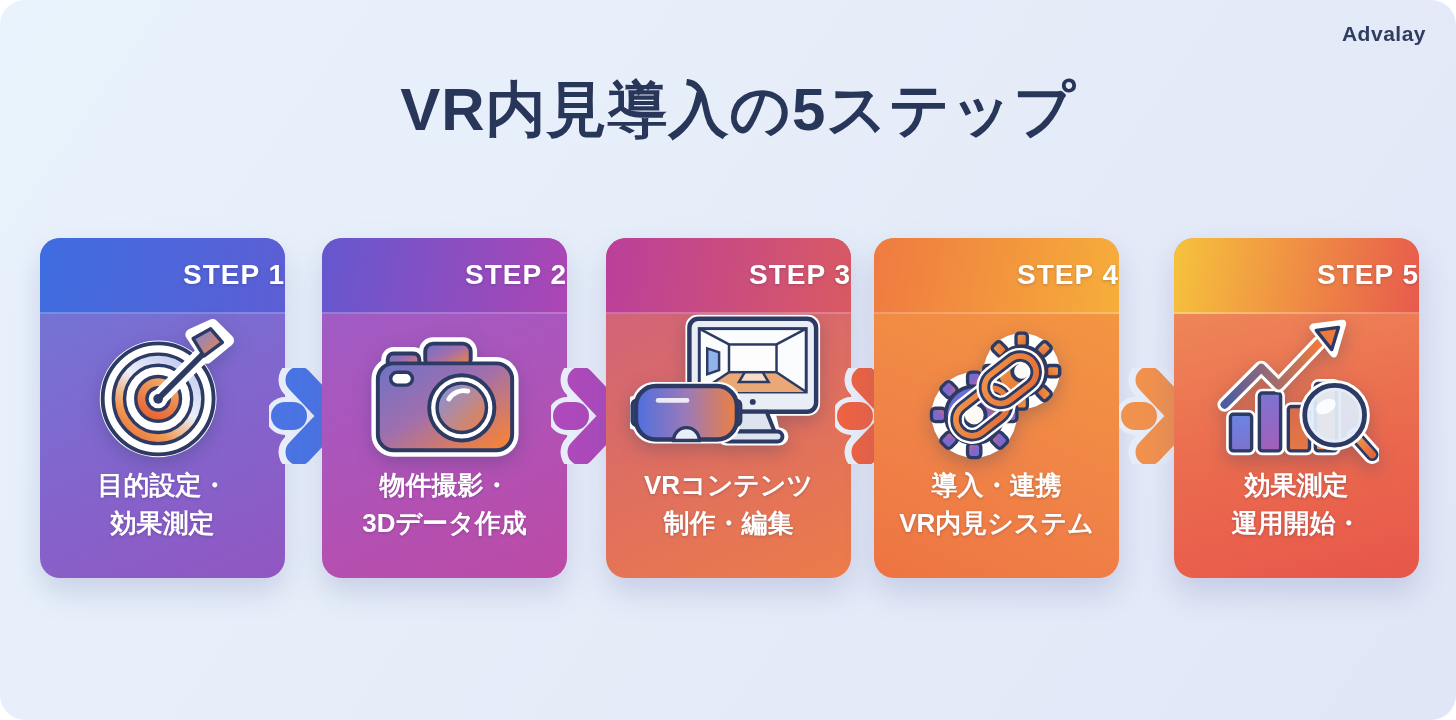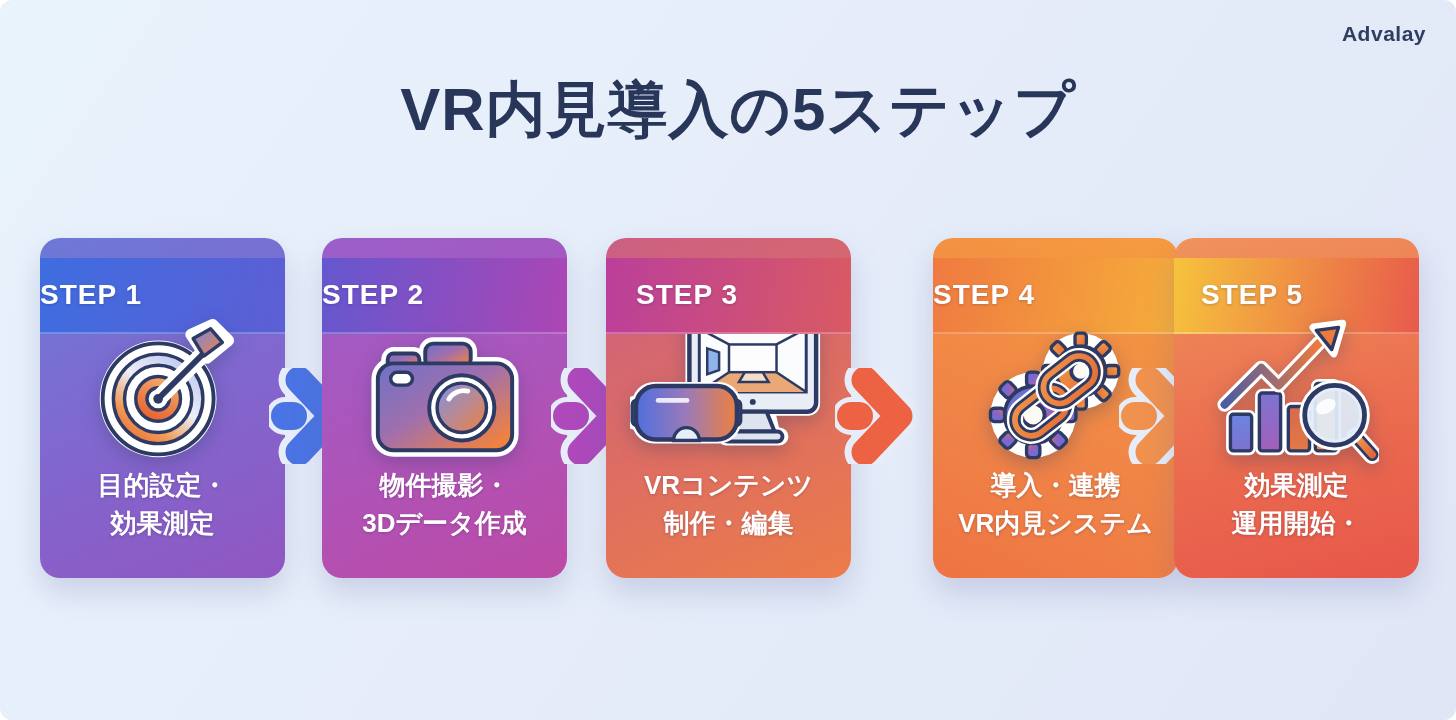--- a/index.html
+++ b/index.html
@@ -1,41 +1,41 @@
 <!DOCTYPE html>
 <html><head>
 <meta charset="utf-8">
 <style>
   html,body{margin:0;padding:0;background:#ffffff;}
   body{width:1456px;height:720px;font-family:"Liberation Sans","DejaVu Sans",sans-serif;}
-  .canvas{position:relative;width:1456px;height:720px;border-radius:12px;overflow:hidden;
+  .canvas{position:relative;width:1456px;height:720px;border-radius:25px;overflow:hidden;
     background:linear-gradient(125deg,#e9f3fc 0%,#e6edf9 48%,#e0e6f6 100%);}
   .brand{position:absolute;top:22px;right:30px;font-size:21px;font-weight:600;
     color:#2e3d60;letter-spacing:.5px;}
   .title{position:absolute;top:60px;left:0;width:100%;text-align:center;margin:10px;
     font-size:60px;font-weight:800;color:#283659;letter-spacing:1px;}
   .card{position:absolute;top:238px;width:245px;height:340px;border-radius:20px;overflow:hidden;
     box-shadow:0 14px 30px rgba(90,95,160,.22);}
   .card-band{position:absolute;top:0;left:0;right:0;height:74px;display:flex;align-items:center;
-    justify-content:flex-start;border-bottom:2px solid rgba(255,255,255,.25);margin-top:20px;}
+    justify-content:flex-end;border-bottom:2px solid rgba(255,255,255,.25);}
   .card-band span{color:#ffffff;font-size:28px;font-weight:700;letter-spacing:1px;
     text-shadow:0 1px 3px rgba(30,30,70,.25);}
   .card-icon{position:absolute;top:78px;left:0;right:0;height:156px;display:flex;
     align-items:center;justify-content:center;}
   .card-icon svg{filter:drop-shadow(0 6px 9px rgba(44,58,100,.30));}
   .card-text{position:absolute;top:228px;left:0;right:0;text-align:center;color:#ffffff;
     font-size:26px;font-weight:700;line-height:38px;text-shadow:0 1px 3px rgba(30,30,70,.25);}
   .card-text span{display:block;}
   .c1{left:40px;background:linear-gradient(155deg,#6d79d6 0%,#7f69d0 45%,#9156c1 100%);}
   .c1 .card-band{background:linear-gradient(100deg,#3e6de0,#5d5ed4);}
   .c2{left:322px;background:linear-gradient(155deg,#9a5fc9 0%,#ac55bb 50%,#bd4aa5 100%);}
   .c2 .card-band{background:linear-gradient(100deg,#6457cf,#ad46b4);}
   .c3{left:606px;background:linear-gradient(155deg,#cb5f83 0%,#de6e60 55%,#ec7c49 100%);}
   .c3 .card-band{background:linear-gradient(100deg,#bb3f9b,#d95a62);padding-left:30px;}
-  .c4{left:933px;background:linear-gradient(205deg,#f59c3f 0%,#f08447 60%,#ee7443 100%);}
+  .c4{left:874px;background:linear-gradient(205deg,#f59c3f 0%,#f08447 60%,#ee7443 100%);}
   .c4 .card-band{background:linear-gradient(100deg,#ef7a41,#f6ae3a);}
   .c5{left:1174px;background:linear-gradient(165deg,#f0935c 0%,#eb6d4f 55%,#e7564a 100%);}
   .c5 .card-band{background:linear-gradient(100deg,#f6c33c,#e85a4c);padding-left:27px;}
   .arrow{position:absolute;top:368px;width:84px;height:96px;}
   .ar1{left:269px;} .ar2{left:551px;} .ar3{left:835px;} .ar4{left:1119px;}
 </style>
 </head>
 <body>
 
 <div class="canvas">

